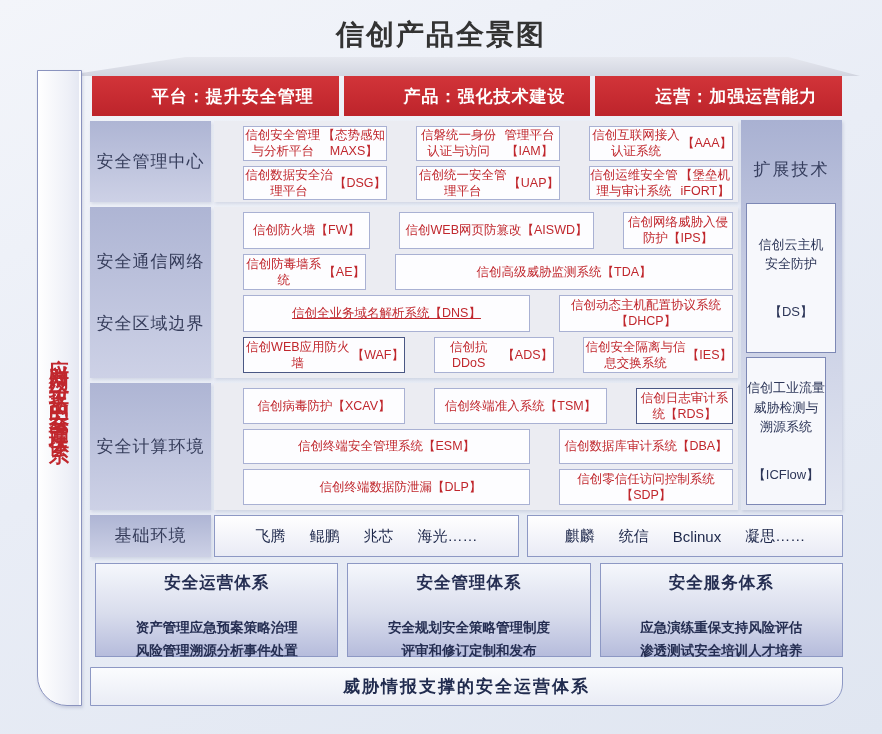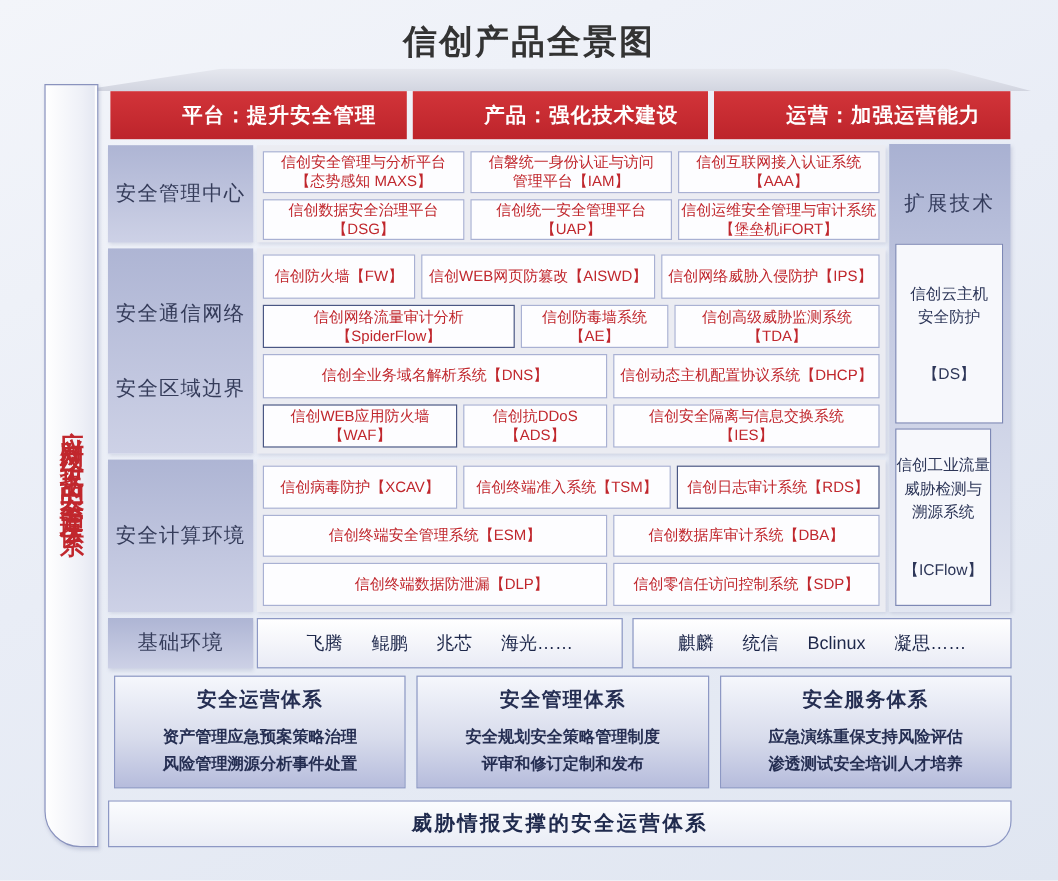--- a/index.html
+++ b/index.html
@@ -31,22 +31,22 @@
           background:linear-gradient(to bottom,#aeb5d4,#cdd1e6);
           display:flex;flex-direction:column;align-items:center;justify-content:center;
           color:#353c5a;font-size:17px;letter-spacing:1px;line-height:1.5;
           box-shadow:1px 2px 3px rgba(110,120,160,.2);}
   
   .panel{position:absolute;left:214px;width:524px;box-sizing:border-box;
          background:#ebecf2;display:flex;flex-direction:column;gap:5px;padding:5px;
          box-shadow:1px 2px 3px rgba(110,120,160,.2);}
   .pline{display:flex;gap:5px;flex:1;}
   .pbox{background:#fdfdff;border:1px solid #a9b1d3;box-sizing:border-box;
-        display:flex;flex-direction:column;align-items:center;justify-content:center;
-        text-align:center;color:#c0272d;font-size:12.5px;line-height:1.3;font-weight:500;}
+        display:flex;flex-direction:row;align-items:center;justify-content:center;
+        text-align:center;color:#c0272d;font-size:12.5px;line-height:1.3;font-weight:500;margin-left:24px;}
   .pbox .ln{display:block;}
   
   .extcol{position:absolute;left:741px;top:120px;width:101px;height:390px;box-sizing:border-box;
           background:linear-gradient(to bottom,#a9b1d2 0%,#c3c9e1 35%,#e2e6f1 100%);
           box-shadow:1px 2px 3px rgba(110,120,160,.25);}
   .extcol .exthead{margin-top:38px;text-align:center;font-size:17px;color:#343c5c;letter-spacing:2px;}
   .extbox{position:absolute;left:5px;width:90px;box-sizing:border-box;
           background:#f7f8fc;border:1px solid #7d88b5;
           display:flex;flex-direction:column;align-items:center;justify-content:center;
           color:#2d3658;font-size:13px;line-height:1.5;text-align:center;}
@@ -54,21 +54,21 @@
   
   .foundwrap{position:absolute;left:214px;top:515px;width:629px;height:42px;display:flex;gap:8px;}
   .foundbox{box-sizing:border-box;background:linear-gradient(to bottom,#ffffff,#e9ebf5);
             border:1px solid #8d98c4;display:flex;align-items:center;justify-content:center;
             gap:24px;color:#1d274a;font-size:15px;font-weight:500;}
   
   .systems{position:absolute;left:95px;top:563px;width:748px;height:94px;display:flex;gap:9px;}
   .sysbox{flex:1;box-sizing:border-box;border:1px solid #8d98c4;
           background:linear-gradient(to bottom,#f5f7fc 0%,#d8dcec 55%,#b6bcdc 100%);
           padding:8px 12px;color:#252e52;}
-  .sysbox .systitle{text-align:center;font-size:16.5px;font-weight:bold;letter-spacing:1px;margin-bottom:9px;}
+  .sysbox .systitle{text-align:center;font-size:16.5px;font-weight:bold;letter-spacing:1px;margin-bottom:23px;}
   .sysrow{display:flex;justify-content:center;font-size:13.5px;line-height:1.7;font-weight:700;}
   
   .footer{position:absolute;left:90px;top:667px;width:753px;height:39px;box-sizing:border-box;
           background:linear-gradient(to bottom,#fbfcfe,#e9ecf5);
           border:1px solid #8d98c4;border-radius:0 0 22px 0;
           display:flex;align-items:center;justify-content:center;
           font-size:17px;font-weight:bold;color:#202b4e;letter-spacing:2px;}
 </style>
 </head>
 <body>
@@ -133,35 +133,31 @@
         <span class="ln">信创防火墙【FW】</span>
       </div>
       <div class="pbox" style="flex:0 0 195px;">
         <span class="ln">信创WEB网页防篡改【AISWD】</span>
       </div>
       <div class="pbox" style="flex:1;">
         <span class="ln">信创网络威胁入侵防护【IPS】</span>
       </div>
     </div>
     <div class="pline">
-      <div class="pbox" style="flex:0 0 210px;border-color:#4a5784;">
-        <span class="ln">信创网络流量审计分析</span>
-        <span class="ln">【SpiderFlow】</span>
-      </div>
       <div class="pbox" style="flex:0 0 123px;">
         <span class="ln">信创防毒墙系统</span>
         <span class="ln">【AE】</span>
       </div>
       <div class="pbox" style="flex:1;">
         <span class="ln">信创高级威胁监测系统</span>
         <span class="ln">【TDA】</span>
       </div>
     </div>
     <div class="pline">
-      <div class="pbox" style="flex:0 0 287px;">
+      <div class="pbox" style="flex:0 0 287px;text-decoration:underline;">
         <span class="ln">信创全业务域名解析系统【DNS】</span>
       </div>
       <div class="pbox" style="flex:1;">
         <span class="ln">信创动态主机配置协议系统【DHCP】</span>
       </div>
     </div>
     <div class="pline">
       <div class="pbox" style="flex:0 0 162px;border-color:#4a5784;">
         <span class="ln">信创WEB应用防火墙</span>
         <span class="ln">【WAF】</span>

